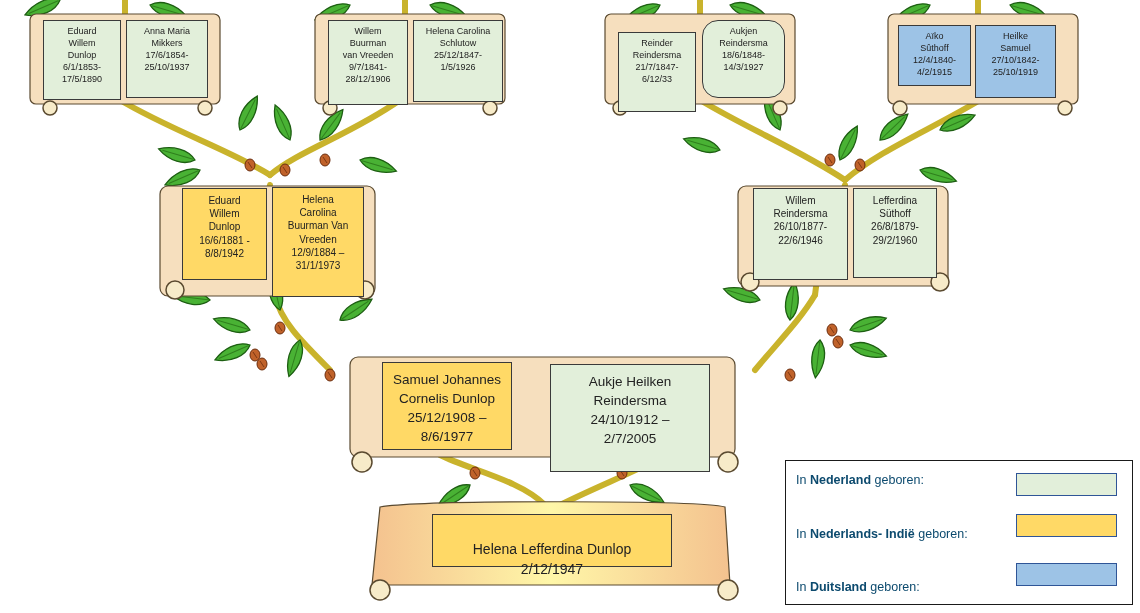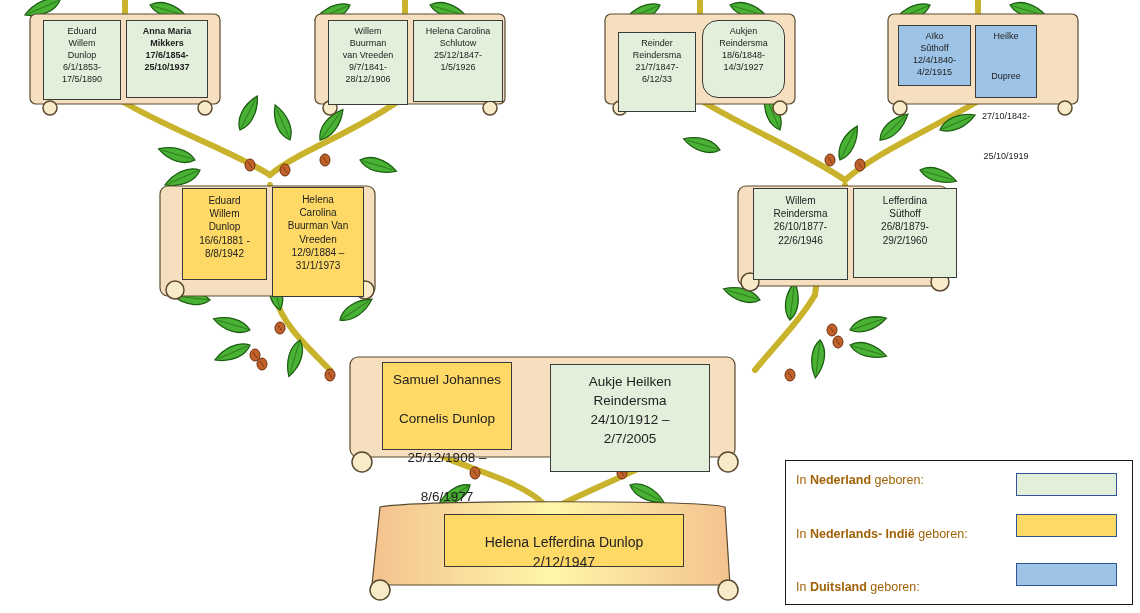--- a/index.html
+++ b/index.html
@@ -6,22 +6,22 @@
   body { width:1140px; height:613px; position:relative; overflow:hidden; background:#ffffff; font-family:"DejaVu Sans", sans-serif; }
   #art { position:absolute; left:0; top:0; width:1140px; height:613px; }
   .card { position:absolute; box-sizing:border-box; border:1px solid #3a3a3a; color:#222; text-align:center; display:flex; flex-direction:column; align-items:center; justify-content:flex-start; font-family:"Liberation Sans", sans-serif; line-height:1.32; padding-top:5px; white-space:pre-line; }
   .card span { display:block; }
   .nl { background:#e2efda; }
   .ni { background:#ffd966; }
   .de { background:#9dc3e6; }
   .s9 { font-size:9px; }
   .s10 { font-size:10px; }
   .s13 { font-size:13.5px; line-height:1.4; padding-top:8px; }
-  .s14 { font-size:14px; line-height:1.45; padding-top:17px;margin-left:12px; }
-  #legend { position:absolute; left:785px; top:460px; width:348px; height:145px; border:1.5px solid #1a1a1a; background:#fff; box-sizing:border-box; font-family:"Liberation Sans", sans-serif; font-size:12.5px; color:#a16207; }
+  .s14 { font-size:14px; line-height:1.45; padding-top:24px; }
+  #legend { position:absolute; left:785px; top:460px; width:348px; height:145px; border:1.5px solid #1a1a1a; background:#fff; box-sizing:border-box; font-family:"Liberation Sans", sans-serif; font-size:12.5px; color:#0c4a6e; }
   .lg-row { position:absolute; left:10px; }
   .lg-swatch { position:absolute; left:230px; width:101px; height:23px; border:1px solid #2f5597; box-sizing:border-box; }
   b { font-weight:bold; }
 </style>
 </head>
 <body>
 
 <svg id="art" viewBox="0 0 1140 613" xmlns="http://www.w3.org/2000/svg">
   <defs>
     <linearGradient id="scrollGrad" x1="0" x2="1" y1="0" y2="0">
@@ -133,34 +133,34 @@
     <circle cx="750" cy="282" r="9"></circle>
       <circle cx="940" cy="282" r="9"></circle>
     <circle cx="362" cy="462" r="10"></circle>
       <circle cx="728" cy="462" r="10"></circle>
     <circle cx="380" cy="590" r="10"></circle>
       <circle cx="728" cy="590" r="10"></circle>
   </g>
 </svg>
 
 <div class="card nl s9" style="left:43px;top:20px;width:78px;height:80px;"><span>Eduard</span><span>Willem</span><span>Dunlop</span><span>6/1/1853-</span><span>17/5/1890</span></div>
-<div class="card nl s9" style="left:126px;top:20px;width:82px;height:78px;font-weight:bold;"><span>Anna Maria</span><span>Mikkers</span><span>17/6/1854-</span><span>25/10/1937</span></div>
+<div class="card nl s9" style="left:126px;top:20px;width:82px;height:78px;"><span>Anna Maria</span><span>Mikkers</span><span>17/6/1854-</span><span>25/10/1937</span></div>
 <div class="card nl s9" style="left:328px;top:20px;width:80px;height:85px;"><span>Willem</span><span>Buurman</span><span>van Vreeden</span><span>9/7/1841-</span><span>28/12/1906</span></div>
 <div class="card nl s9" style="left:413px;top:20px;width:90px;height:82px;"><span>Helena Carolina</span><span>Schlutow</span><span>25/12/1847-</span><span>1/5/1926</span></div>
 <div class="card nl s9" style="left:618px;top:32px;width:78px;height:80px;"><span>Reinder</span><span>Reindersma</span><span>21/7/1847-</span><span>6/12/33</span></div>
 <div class="card nl s9" style="left:702px;top:20px;width:83px;height:78px;border-radius:16px;"><span>Aukjen</span><span>Reindersma</span><span>18/6/1848-</span><span>14/3/1927</span></div>
 <div class="card de s9" style="left:898px;top:25px;width:73px;height:61px;"><span>Aïko</span><span>Sûthoff</span><span>12/4/1840-</span><span>4/2/1915</span></div>
-<div class="card de s9" style="left:975px;top:25px;width:62px;height:73px;gap:28px;"><span>Heilke</span><span>Dupree</span><span>27/10/1842-</span><span>25/10/1919</span></div>
+<div class="card de s9" style="left:975px;top:25px;width:81px;height:73px;"><span>Heilke</span><span>Samuel</span><span>27/10/1842-</span><span>25/10/1919</span></div>
 
 <div class="card ni s10" style="left:182px;top:188px;width:85px;height:92px;"><span>Eduard</span><span>Willem</span><span>Dunlop</span><span>16/6/1881 -</span><span>8/8/1942</span></div>
 <div class="card ni s10" style="left:272px;top:187px;width:92px;height:110px;"><span>Helena</span><span>Carolina</span><span>Buurman Van</span><span>Vreeden</span><span>12/9/1884 –</span><span>31/1/1973</span></div>
 <div class="card nl s10" style="left:753px;top:188px;width:95px;height:92px;"><span>Willem</span><span>Reindersma</span><span>26/10/1877-</span><span>22/6/1946</span></div>
-<div class="card nl s10" style="left:853px;top:188px;width:104px;height:90px;align-items:center;"><span>Lefferdina</span><span>Süthoff</span><span>26/8/1879-</span><span>29/2/1960</span></div>
+<div class="card nl s10" style="left:853px;top:188px;width:84px;height:90px;align-items:center;"><span>Lefferdina</span><span>Süthoff</span><span>26/8/1879-</span><span>29/2/1960</span></div>
 
-<div class="card ni s13" style="left:382px;top:362px;width:130px;height:88px;gap:20px;"><span>Samuel Johannes</span><span>Cornelis Dunlop</span><span>25/12/1908 –</span><span>8/6/1977</span></div>
+<div class="card ni s13" style="left:382px;top:362px;width:130px;height:88px;"><span>Samuel Johannes</span><span>Cornelis Dunlop</span><span>25/12/1908 –</span><span>8/6/1977</span></div>
 <div class="card nl s13" style="left:550px;top:364px;width:160px;height:108px;"><span>Aukje Heilken</span><span>Reindersma</span><span>24/10/1912 –</span><span>2/7/2005</span></div>
 
 <div class="card ni s14" style="left:432px;top:514px;width:240px;height:53px;"><span>Helena Lefferdina Dunlop</span><span>2/12/1947</span></div>
 
 <div id="legend">
   <div class="lg-row" style="top:12px;">
     <span>In </span><b>Nederland</b><span> geboren:</span>
   </div>
   <div class="lg-swatch" style="top: 12px; background: rgb(226, 239, 218);"></div>
 

